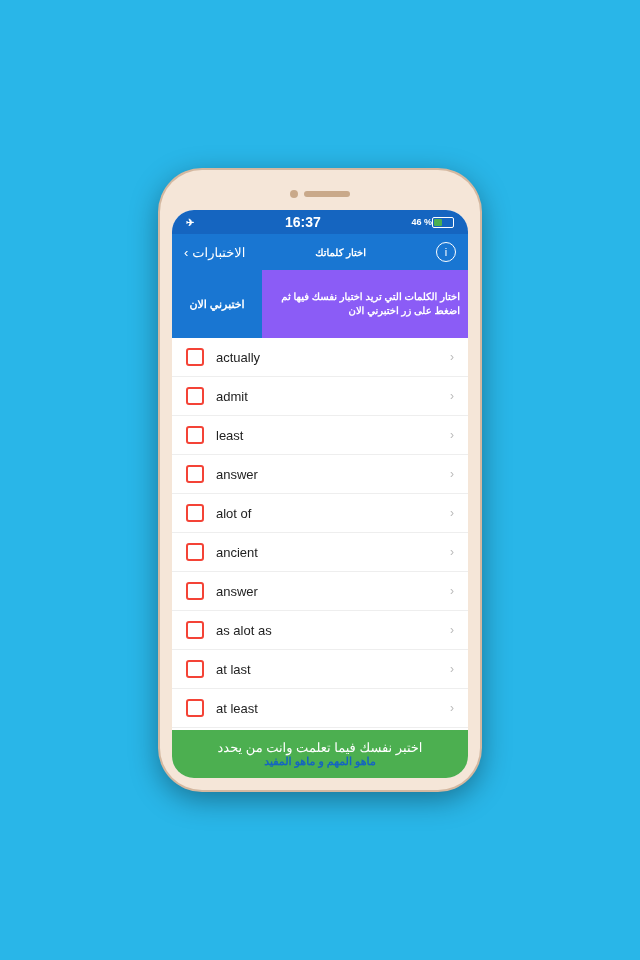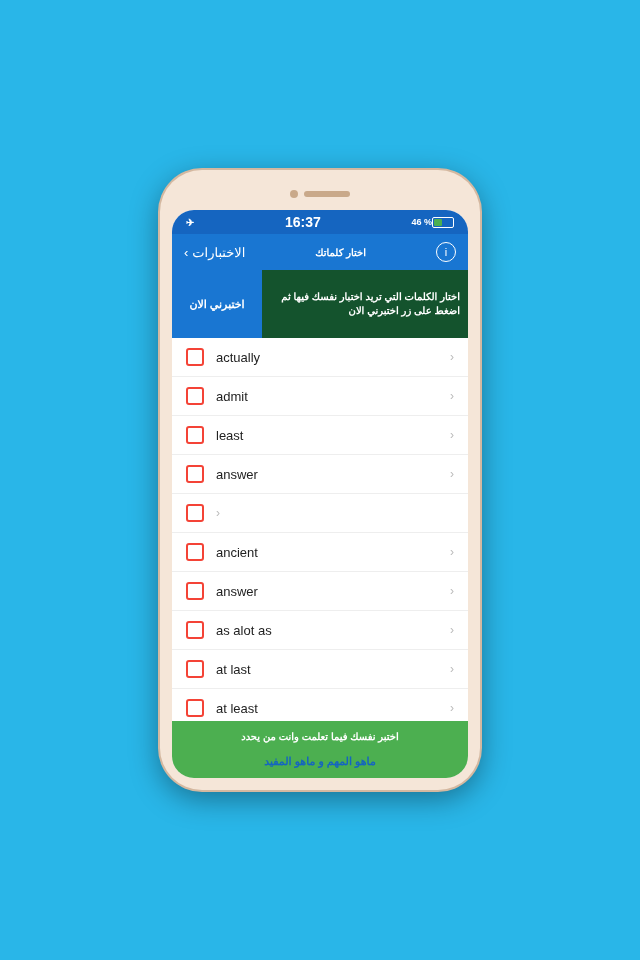--- a/index.html
+++ b/index.html
@@ -107,21 +107,21 @@
       display: flex;
       align-items: center;
       justify-content: center;
       font-size: 11px;
       cursor: pointer;
     }
 
     
     .banner {
       display: flex;
-      background: #14532d;
+      background: #8b5cf6;
       min-height: 44px;
     }
 
     .banner-btn {
       background: #1976d2;
       color: white;
       font-size: 11px;
       font-weight: bold;
       padding: 8px 10px;
       display: flex;
@@ -183,23 +183,23 @@
     
     .bottom-banner {
       background: #4caf50;
       padding: 10px 14px;
       direction: rtl;
       text-align: center;
     }
 
     .bottom-banner-title {
       color: white;
-      font-size: 10px;
-      font-weight: bold;
-      margin-bottom: 13px;
+      font-size: 13px;
+      font-weight: normal;
+      margin-bottom: 0;
     }
 
     .bottom-banner-sub {
       color: #1565c0;
       font-size: 11px;
       font-weight: bold;
     }
 
     
     .phone-top-notch {
@@ -308,20 +308,21 @@
       </div>
 
       <div class="word-item">
         <div class="word-checkbox"></div>
         <span class="word-label">answer</span>
         <span class="word-chevron">›</span>
       </div>
 
       <div class="word-item">
         <div class="word-checkbox"></div>
+        <span class="word-label">alot of</span>
         <span class="word-chevron">›</span>
       </div>
 
       <div class="word-item">
         <div class="word-checkbox"></div>
         <span class="word-label">ancient</span>
         <span class="word-chevron">›</span>
       </div>
 
       <div class="word-item">

